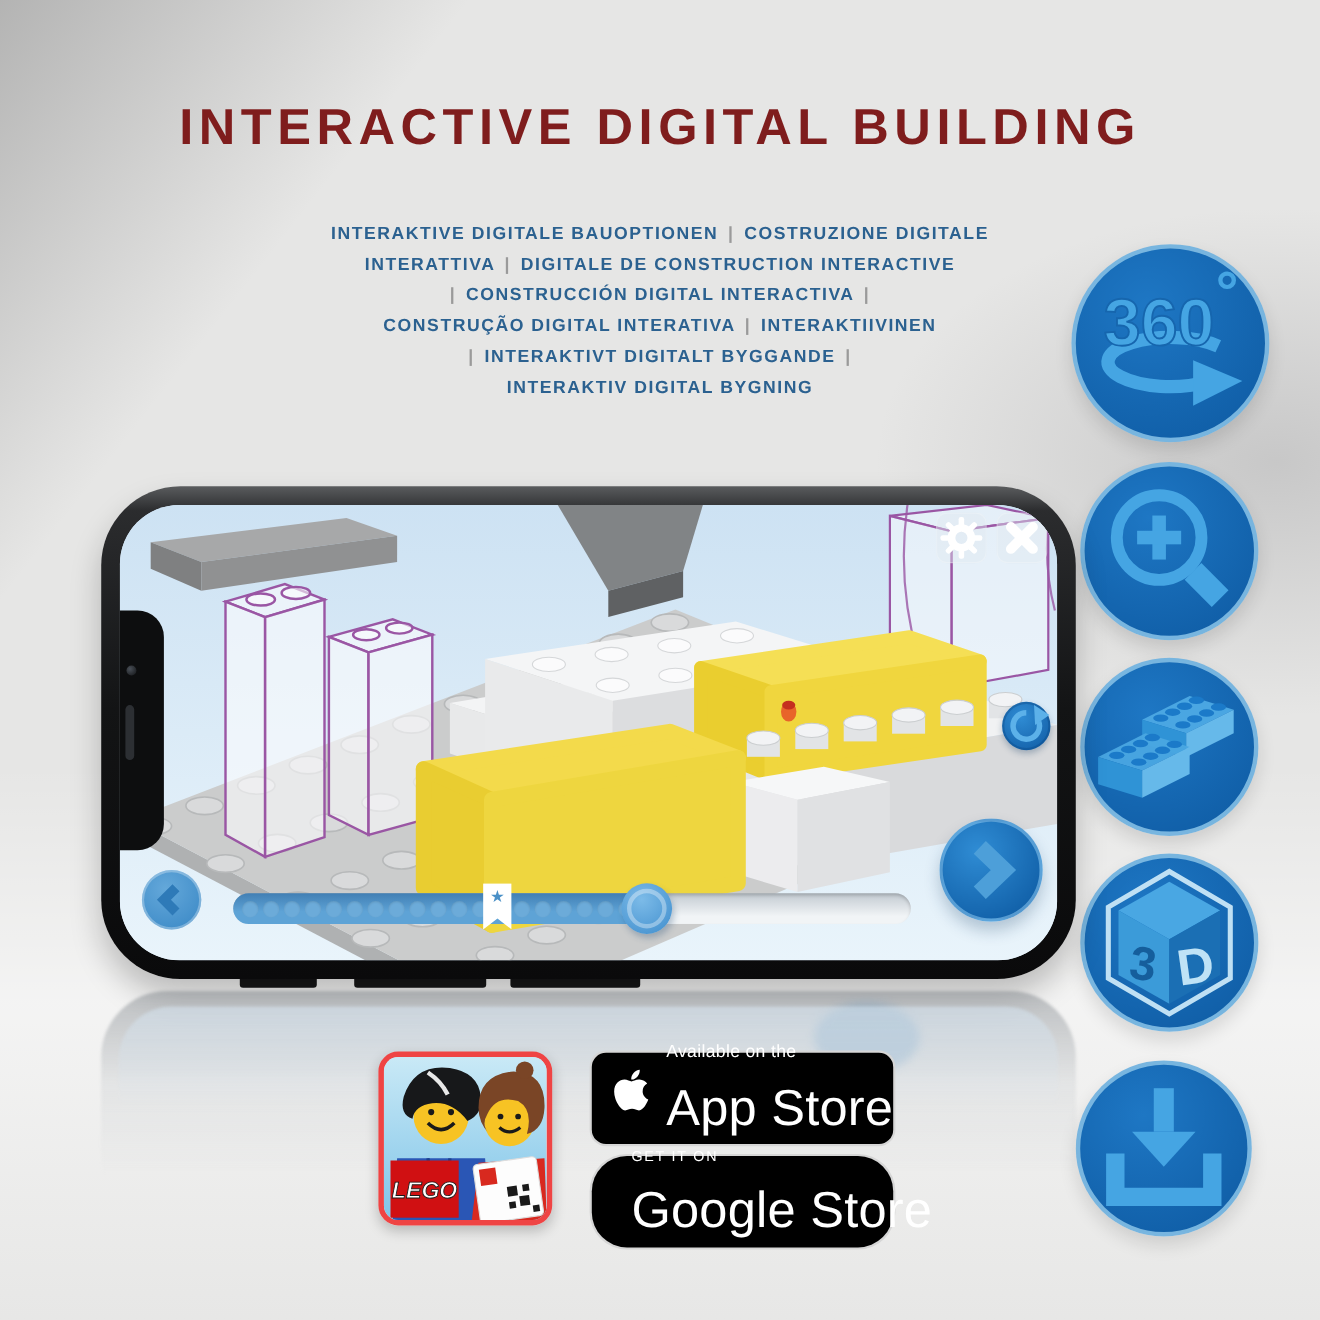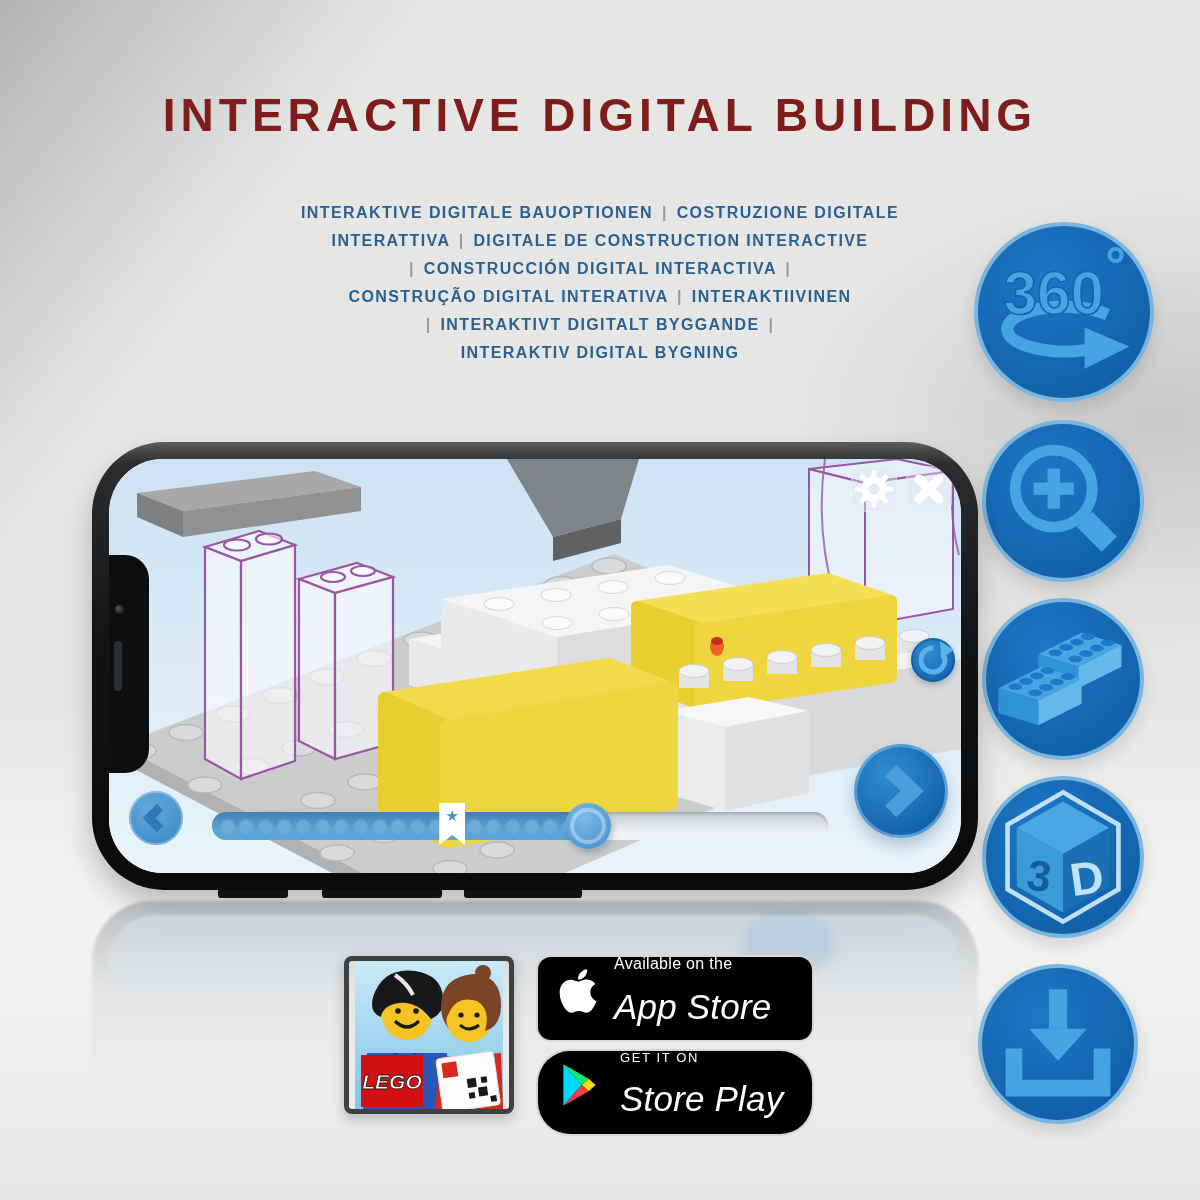--- a/index.html
+++ b/index.html
@@ -76,29 +76,29 @@
 
   .phone-reflection{position:absolute;left:92px;top:901px;width:886px;height:210px;border-radius:60px;
     background:linear-gradient(180deg,rgba(120,126,132,.45) 0%,rgba(175,181,186,.2) 40%,rgba(200,204,208,0) 80%);
     filter:blur(1.5px);pointer-events:none;}
   .phone-reflection:after{content:"";position:absolute;left:16px;right:16px;top:14px;height:120px;border-radius:48px;
     background:linear-gradient(180deg,rgba(214,230,243,.55),rgba(230,238,246,0) 75%);}
   .phone-reflection:before{content:"";position:absolute;left:648px;top:10px;width:96px;height:64px;border-radius:50%;
     background:rgba(60,130,190,.22);filter:blur(4px);}
 
   
-  .app-icon{position:absolute;left:344px;top:956px;width:170px;height:158px;border-radius:8px;
-    border:5px solid #404040;box-sizing:border-box;overflow:hidden;box-shadow:0 5px 12px rgba(0,0,0,.22);}
+  .app-icon{position:absolute;left:344px;top:956px;width:158px;height:158px;border-radius:18px;
+    border:5px solid #ef4444;box-sizing:border-box;overflow:hidden;box-shadow:0 5px 12px rgba(0,0,0,.22);}
   .app-icon svg{width:100%;height:100%;display:block;}
   .badge{position:absolute;left:538px;width:274px;height:83px;border-radius:13px;background:#000;
     box-shadow:0 0 0 2px #d6d6d6;display:flex;align-items:center;padding:0 0 16px 20px;box-sizing:border-box;gap:16px;color:#fff;}
   #badge-appstore{top:957px;} #badge-gplay{top:1051px;border-radius:32px;}
   .badge .tagline{font-size:16px;letter-spacing:.3px;}
   #badge-gplay .tagline{font-size:13px;letter-spacing:1.6px;}
-  .badge .store{font-size:35px;letter-spacing:.2px;margin-top:14px;white-space:nowrap;font-style:italic;}
+  .badge .store{font-size:46px;letter-spacing:.2px;margin-top:14px;white-space:nowrap;}
 </style>
 </head>
 <body>
 
 <div class="canvas">
   <div class="shade-tl"></div>
   <div class="shade-r"></div>
   <div class="shade-floor"></div>
 
   <div class="title">INTERACTIVE DIGITAL BUILDING</div>
@@ -467,16 +467,16 @@
 
   <div class="badge" id="badge-gplay">
     <svg width="46" height="46" viewBox="0 0 120 120">
       <polygon points="14,6 14,114 62,60" fill="#00d7fe"></polygon>
       <polygon points="14,6 80,44 62,60" fill="#00f076"></polygon>
       <polygon points="80,44 98,60 80,76 62,60" fill="#ffd900"></polygon>
       <polygon points="14,114 80,76 62,60" fill="#ff3a44"></polygon>
     </svg>
     <div>
       <div class="tagline">GET IT ON</div>
-      <div class="store">Store Play</div>
+      <div class="store">Google Store</div>
     </div>
   </div>
 </div>
 
 </body></html>

